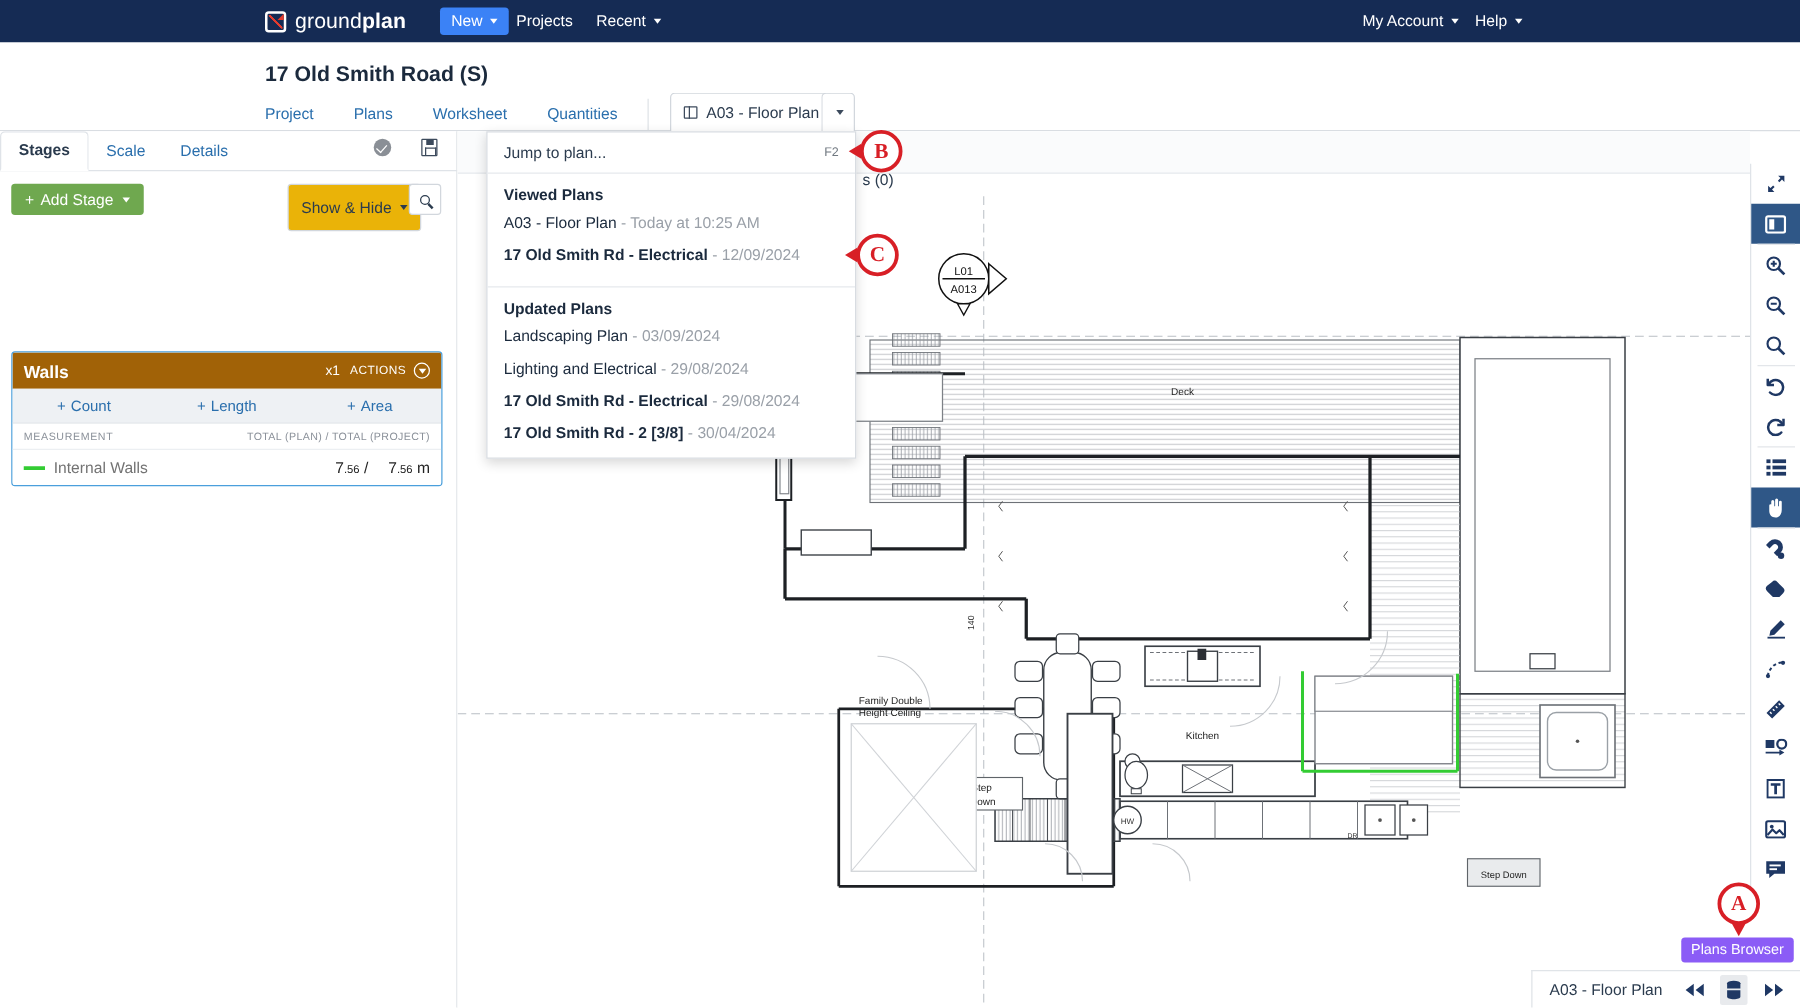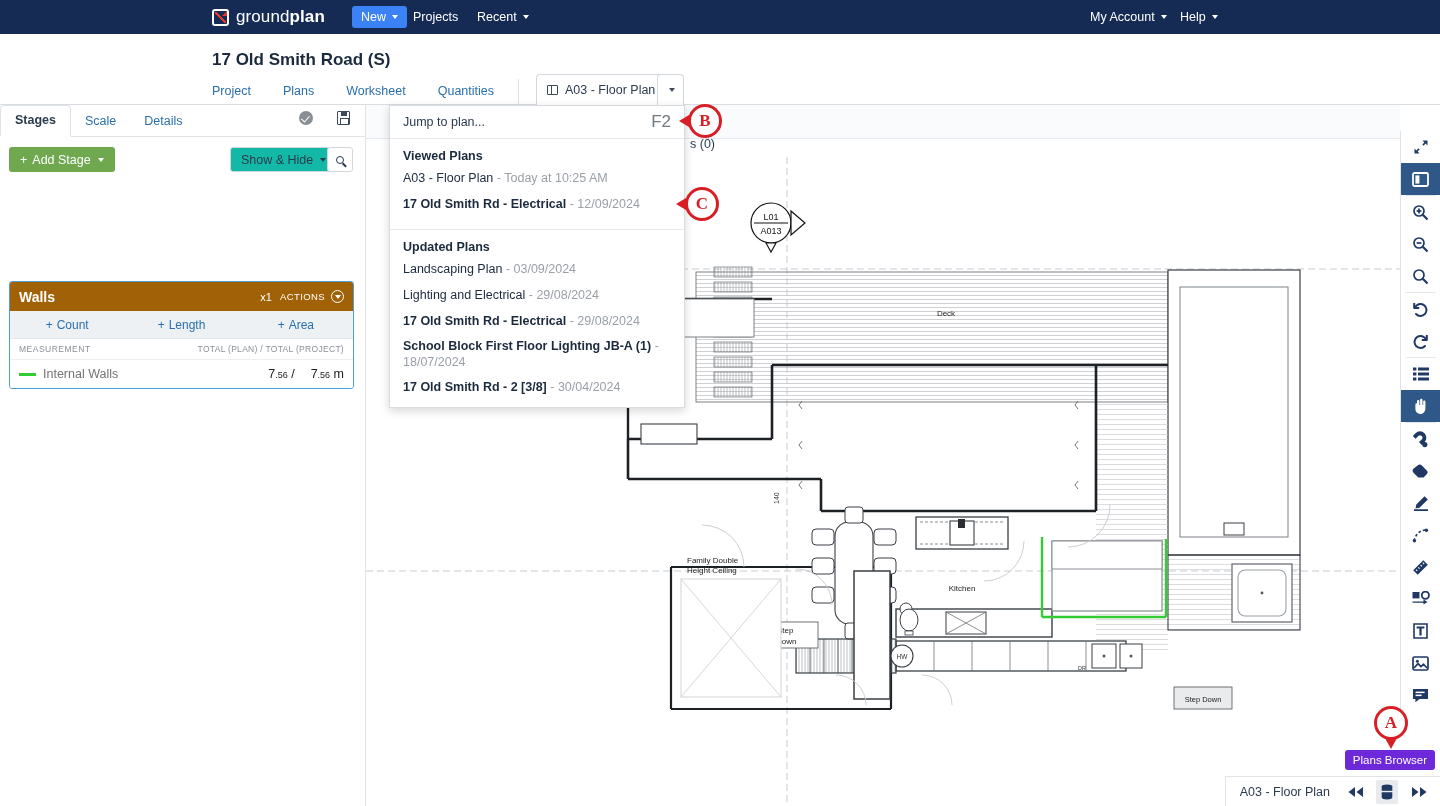--- a/index.html
+++ b/index.html
@@ -178,22 +178,22 @@
     position: absolute; left: 9px; top: 42px;
     height: 25px; padding: 0 11px;
     background: #6FA84F; color: #fff;
     border: none; border-radius: 3px;
     font-size: 12.5px; font-family: inherit;
     display: flex; align-items: center; gap: 5px;
     cursor: pointer;
   }
   .btn-show-hide {
     position: absolute; left: 230px; top: 42px;
-    height: 25px; padding: 0 10px;
-    background: #14b8a6; color: #2b3b4e;
+    height: 38px; padding: 0 10px;
+    background: #eab308; color: #2b3b4e;
     border: 1px solid #d2d7dd; border-radius: 3px;
     font-size: 12.5px; font-family: inherit;
     display: flex; align-items: center; gap: 5px;
     cursor: pointer;
   }
   .btn-search-sm {
     position: absolute; left: 327px; top: 42px;
     width: 26px; height: 25px;
     background: #fff; border: 1px solid #d2d7dd; border-radius: 3px;
     display: flex; align-items: center; justify-content: center;
@@ -297,21 +297,21 @@
     border: 1px solid #d8dce1;
     box-shadow: 0 3px 9px rgba(0,0,0,.16);
     z-index: 40;
   }
   .dd-jump {
     height: 33px; display: flex; align-items: center;
     padding: 0 13px; border-bottom: 1px solid #e6e9ed;
     cursor: pointer;
   }
   .dd-jump-label { font-size: 12.5px; color: #2b3b4e; flex: 1; }
-  .dd-jump-key { font-size: 17px; color: #707880; }
+  .dd-jump-key { font-size: 10px; color: #707880; }
   .dd-section { padding: 10px 13px 7px; }
   .dd-section-title {
     font-size: 12.5px; font-weight: 700; color: #1b2a3d; margin-bottom: 8px;
   }
   .dd-item {
     font-size: 12.5px; color: #2b3b4e;
     margin-bottom: 10px; cursor: pointer; line-height: 1.25;
   }
   .dd-item .nm { color: #1b2a3d; }
   .dd-item.bold .nm { font-weight: 700; }
@@ -342,21 +342,21 @@
   .marker-tail.down {
     left: 11px; bottom: -9px;
     border-left: 6px solid transparent;
     border-right: 6px solid transparent;
     border-top: 11px solid #D81F26;
   }
 
   
   .tooltip {
     position: absolute; z-index: 55;
-    background: #6d28d9; color: #fff;
+    background: #8b5cf6; color: #fff;
     font-size: 11.5px; padding: 4px 8px; border-radius: 3px;
     white-space: nowrap;
   }
   .bottom-bar {
     position: absolute; right: 0; bottom: 0;
     height: 30px; background: #fff;
     border: 1px solid #e0e4e8; border-right: none; border-bottom: none;
     display: flex; align-items: center; gap: 10px;
     padding: 0 10px 0 14px; z-index: 50;
   }
@@ -798,24 +798,20 @@
       <span class="dt">- 03/09/2024</span>
     </div>
     <div class="dd-item">
       <span class="nm">Lighting and Electrical</span>
       <span class="dt">- 29/08/2024</span>
     </div>
     <div class="dd-item bold">
       <span class="nm">17 Old Smith Rd - Electrical</span>
       <span class="dt">- 29/08/2024</span>
     </div>
-    <div class="dd-item bold">
-      <span class="nm">School Block First Floor Lighting JB-A (1)</span>
-      <span class="dt">- 18/07/2024</span>
-    </div>
     <div class="dd-item bold" style="margin-bottom:4px">
       <span class="nm">17 Old Smith Rd - 2 [3/8]</span>
       <span class="dt">- 30/04/2024</span>
     </div>
   </div>
 </div>
 
 <div class="marker" style="left:1374px; top:706px;">
   <div class="marker-circle">A</div>
   <div class="marker-tail down"></div>

